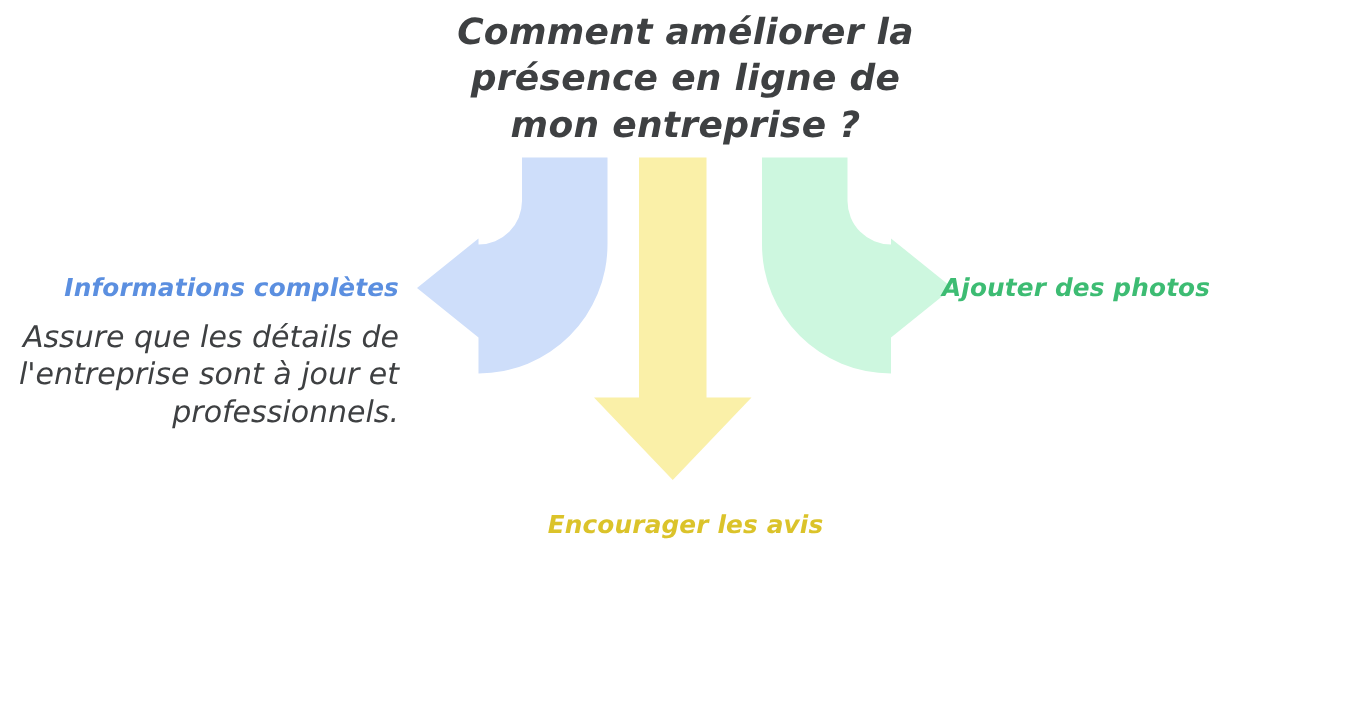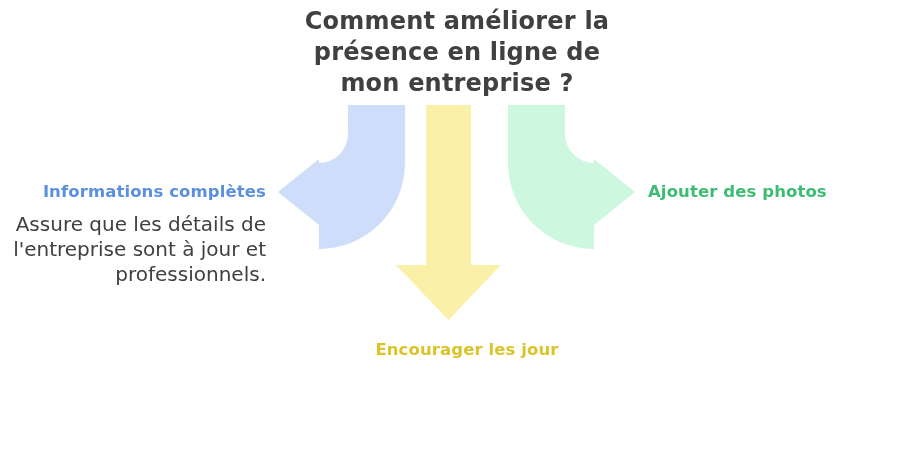--- a/index.html
+++ b/index.html
@@ -14,20 +14,21 @@
     overflow: hidden;
     font-family: "DejaVu Sans", sans-serif;
     -webkit-font-smoothing: antialiased;
   }
 
   .canvas {
     position: absolute;
     inset: 0;
     width: 913px;
     height: 470px;
+    font-style: italic;
   }
 
   
   .title {
     position: absolute;
     left: 257px;
     top: 6px;
     width: 400px;
     text-align: center;
     font-family: "DejaVu Sans", sans-serif;
@@ -53,21 +54,20 @@
   .node {
     position: absolute;
   }
   .node-heading {
     font-family: "DejaVu Sans", sans-serif;
     font-size: 16.5px;
     font-weight: bold;
     letter-spacing: 0.1px;
     line-height: 22px;
     margin: 0 0 9px 0;
-    padding-left: 20px;
   }
   .node-desc {
     font-family: "DejaVu Sans", sans-serif;
     font-size: 20px;
     font-weight: normal;
     line-height: 25px;
     color: #3e4042;
     margin: 0;
     white-space: pre-line;
   }
@@ -150,16 +150,16 @@
     <div class="node-desc">Assure que les détails de
 l'entreprise sont à jour et
 professionnels.</div>
   </div>
 
   <div class="node node-right">
     <div class="node-heading">Ajouter des photos</div>
   </div>
 
   <div class="node node-bottom">
-    <div class="node-heading">Encourager les jour</div>
+    <div class="node-heading">Encourager les avis</div>
   </div>
 
 </div>
 
 </body></html>

